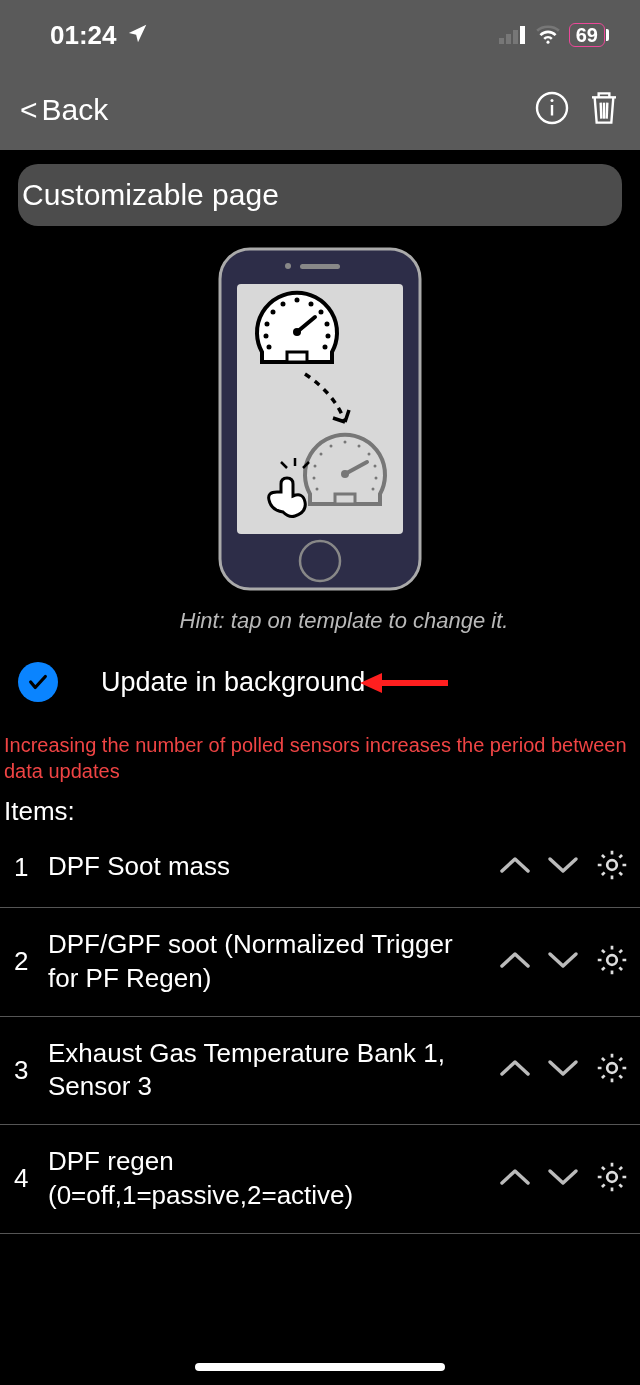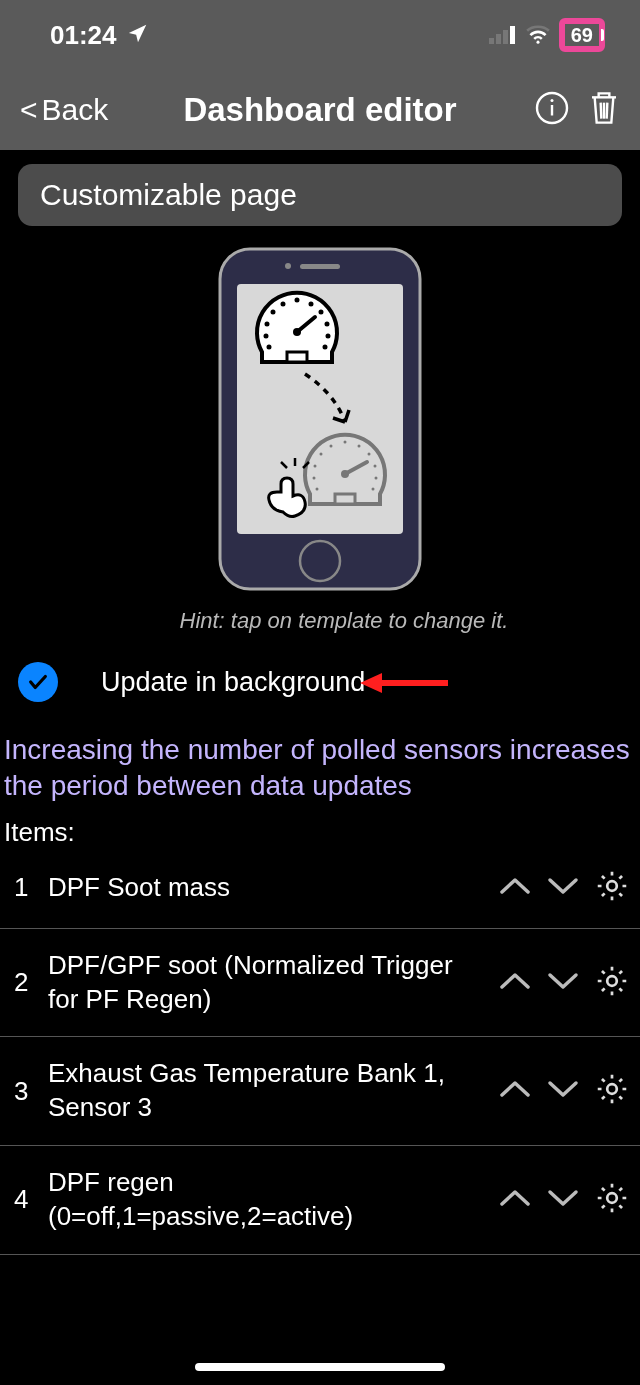--- a/index.html
+++ b/index.html
@@ -19,21 +19,21 @@
     display: flex;
     align-items: center;
     justify-content: space-between;
     padding: 0 35px 0 50px;
     font-size: 26px;
     font-weight: 600;
   }
   .status-left { display: flex; align-items: center; gap: 10px; }
   .status-right { display: flex; align-items: center; gap: 8px; }
   .battery-box {
-    border: 6px solid #ec4899;
+    border: 1px solid #ec4899;
     border-radius: 6px;
     padding: 0px 6px;
     font-size: 20px;
     font-weight: 600;
     line-height: 22px;
     position: relative;
   }
   .battery-box::after{
     content:"";
     position:absolute;
@@ -63,22 +63,22 @@
   .nav-actions {
     margin-left: auto;
     display: flex;
     align-items: center;
     gap: 18px;
   }
   
   .section-header {
     margin: 14px 18px 0 18px;
     background: #4c4c4c;
-    border-radius: 14px;
-    padding: 14px 22px;
+    border-radius: 20px;
+    padding: 14px 4px;
     font-size: 30px;
   }
   
   .phone-wrap {
     display: flex;
     justify-content: center;
     margin-top: 18px;
   }
   
   .hint {
@@ -106,22 +106,22 @@
     align-items: center;
     justify-content: center;
   }
   .arrow-annot {
     position: absolute;
     left: 360px;
     top: 34px;
   }
   
   .warning {
-    color: #c4b5fd;
-    font-size: 28px;
+    color: #ef4444;
+    font-size: 20px;
     padding: 20px 4px 6px 4px;
     line-height: 1.3;
   }
   .items-label {
     padding: 6px 4px 6px 4px;
     font-size: 26px;
   }
   
   .item {
     display: flex;
@@ -191,21 +191,20 @@
     </span>
     <span class="battery-box">69</span>
   </div>
 </div>
 
 <div class="nav-bar">
   <div class="back-btn">
     <span style="font-size:30px;">&lt;</span>
     <span>Back</span>
   </div>
-  <div class="nav-title">Dashboard editor</div>
   <div class="nav-actions">
     <span>
       <svg width="36" height="36" viewBox="0 0 24 24" fill="none" stroke="#fff" stroke-width="1.6">
         <circle cx="12" cy="12" r="10"></circle>
         <line x1="12" y1="10" x2="12" y2="17"></line>
         <circle cx="12" cy="7" r="1" fill="#fff" stroke="none"></circle>
       </svg>
     </span>
     <span>
       <svg width="32" height="38" viewBox="0 0 24 28" fill="none" stroke="#fff" stroke-width="1.8">

